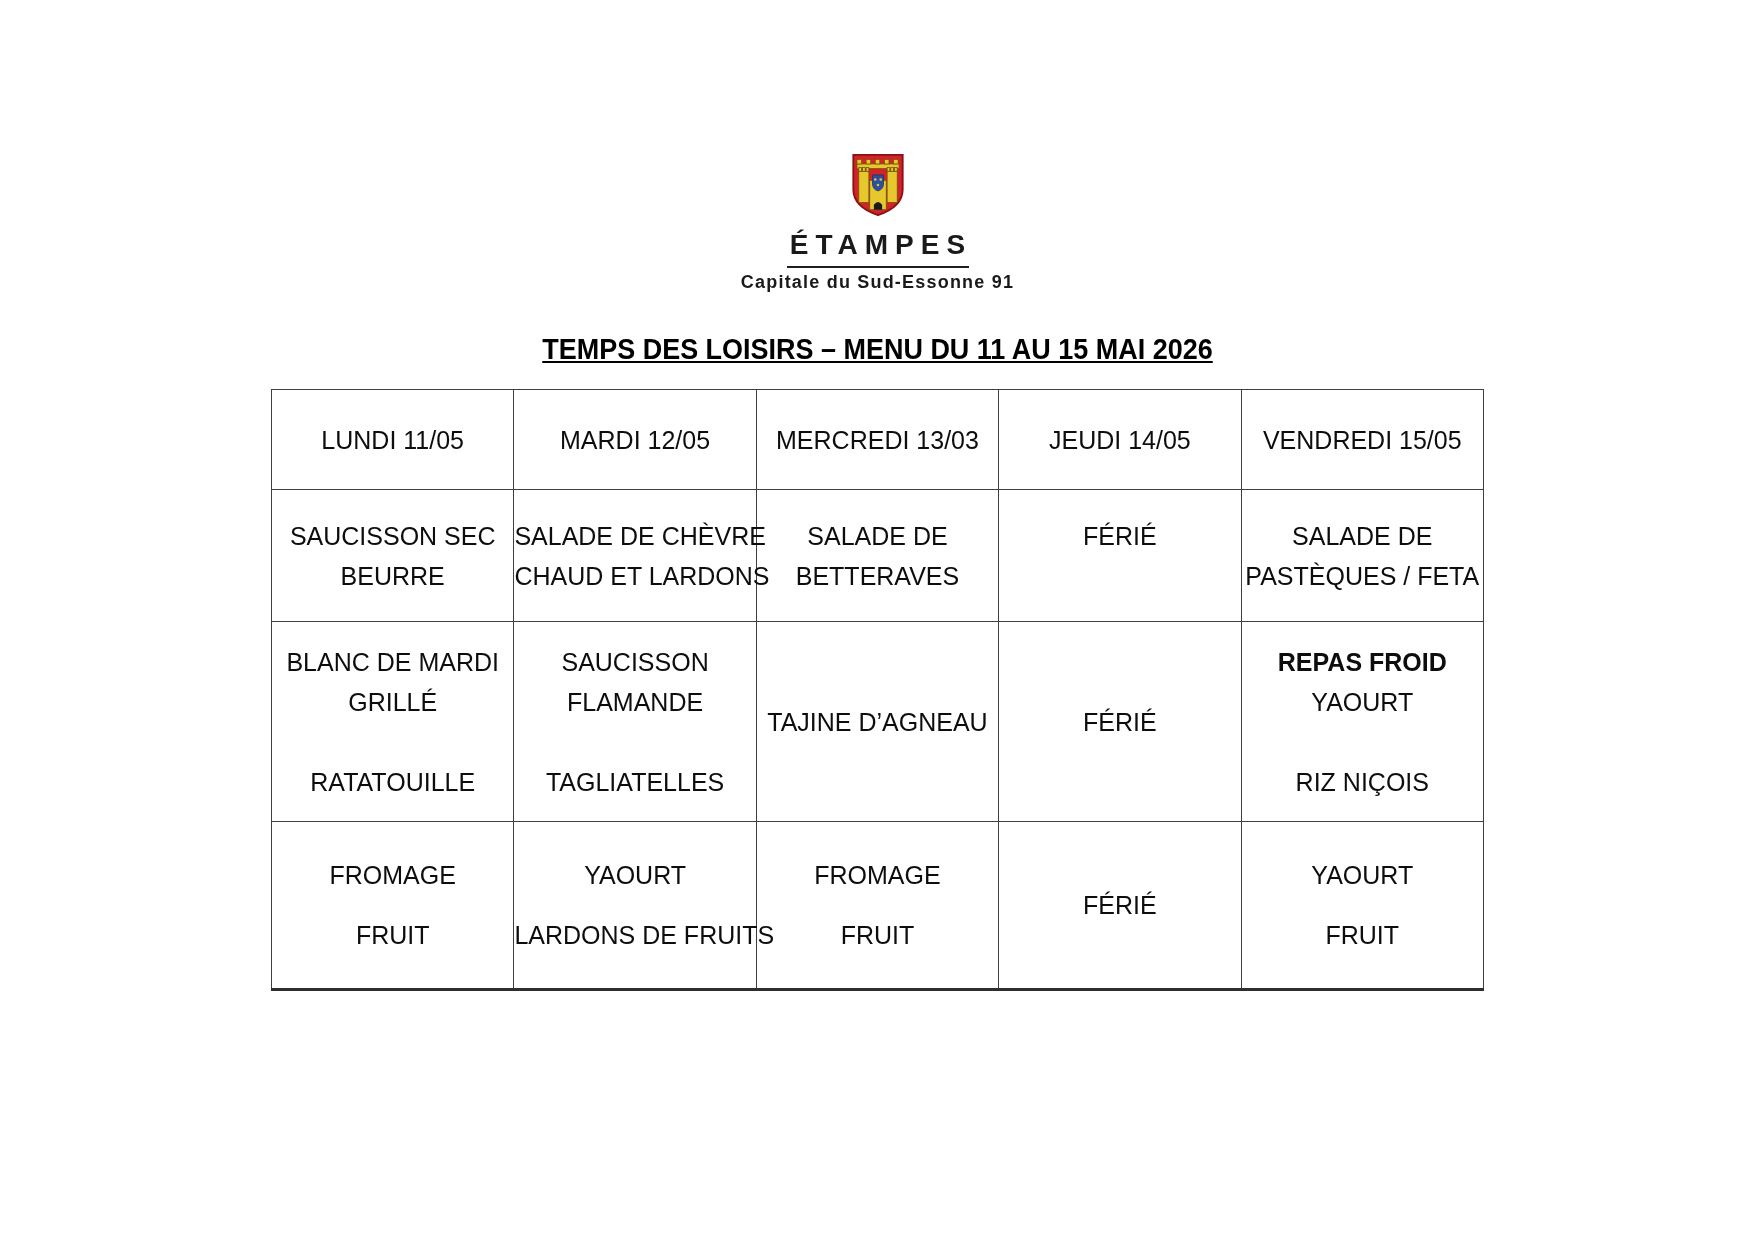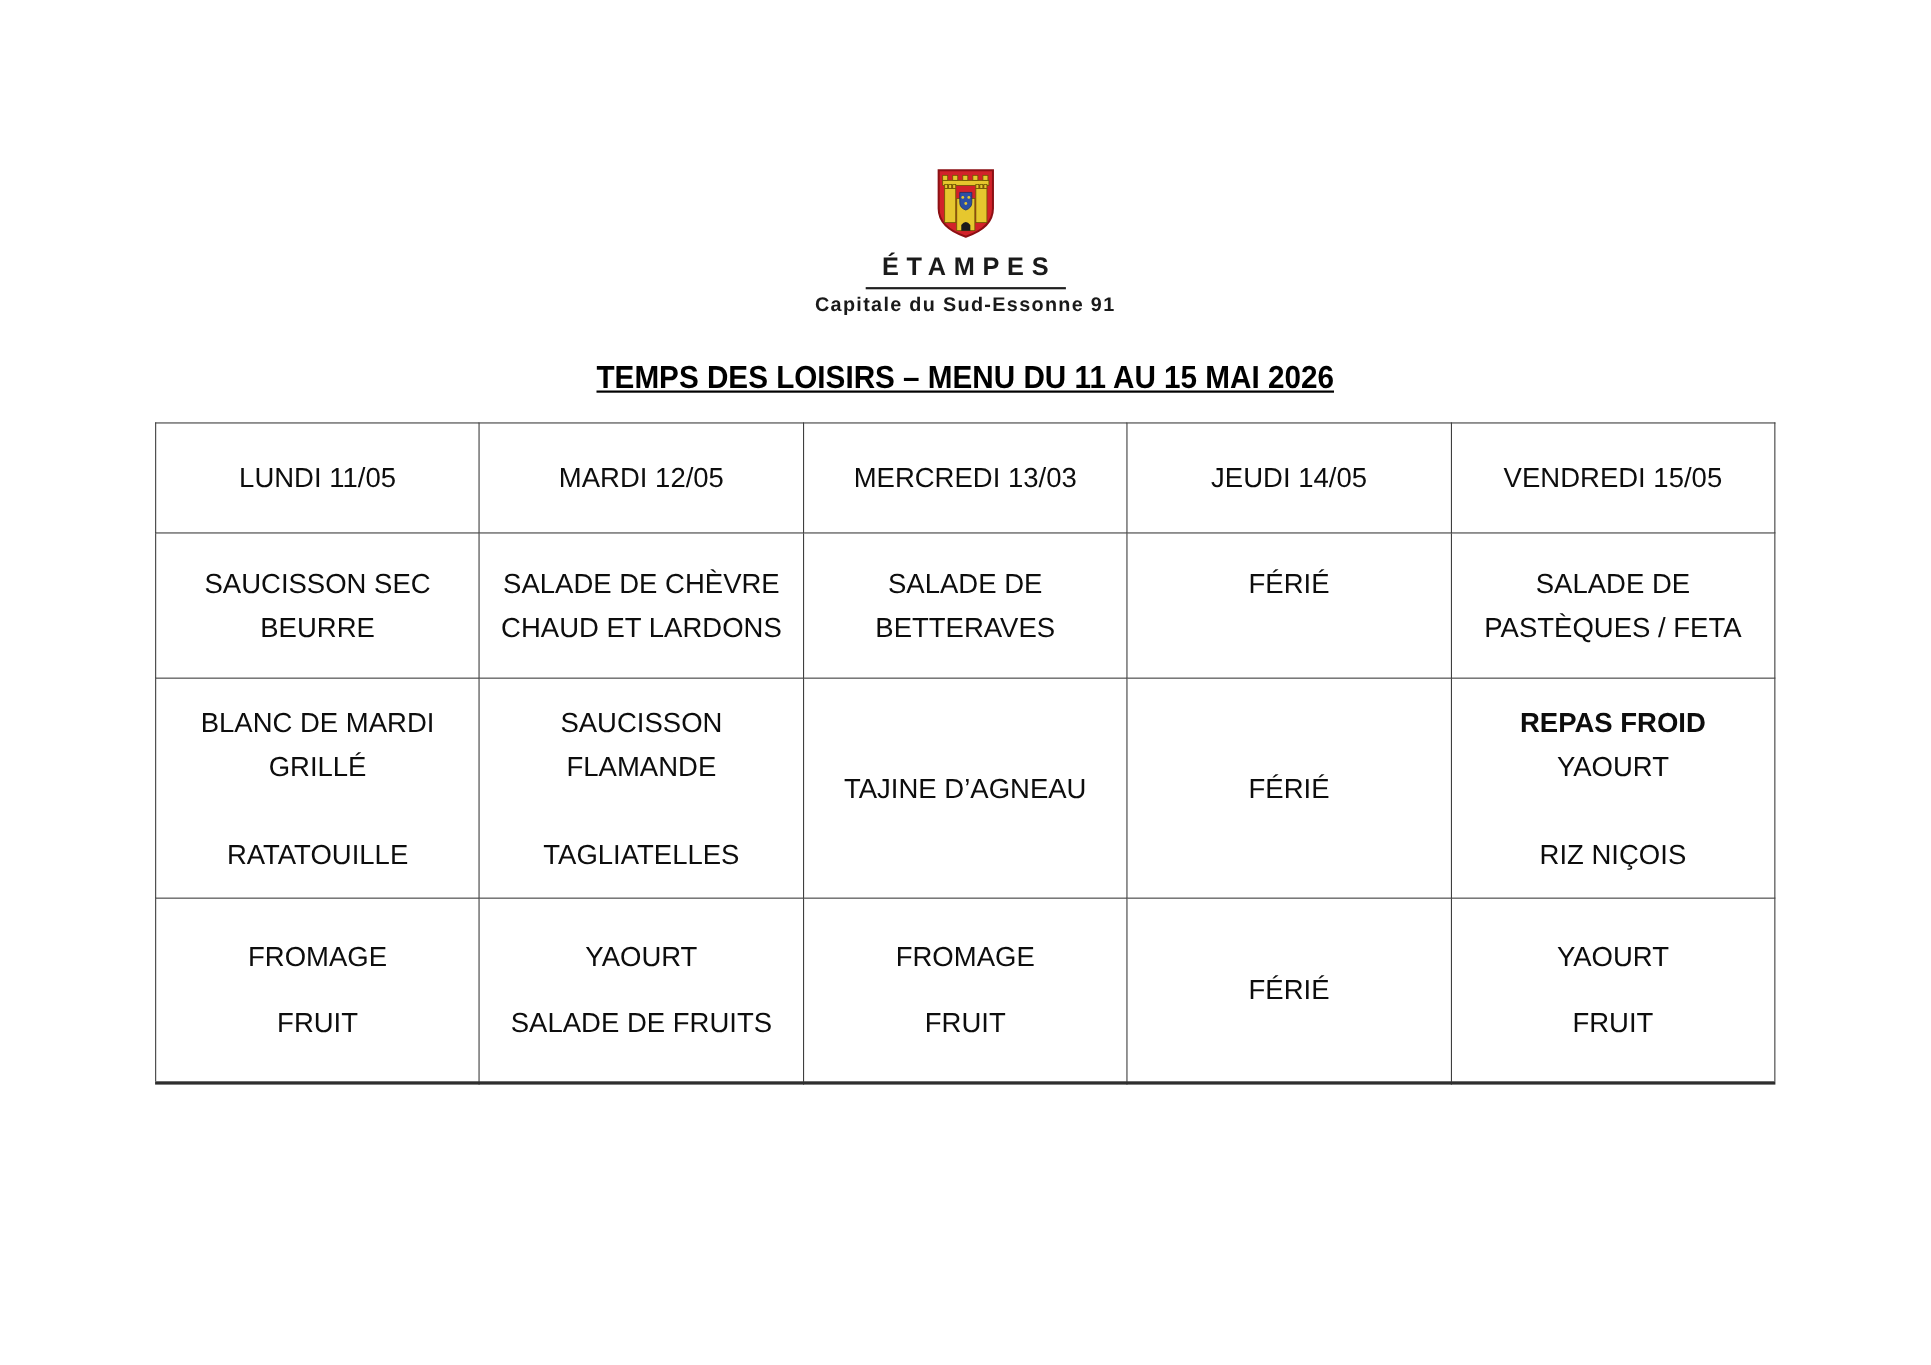--- a/index.html
+++ b/index.html
@@ -9,40 +9,40 @@
     font-family:"Liberation Sans", sans-serif;
     color:#101010;
     overflow:hidden;
   }
   .page { position:relative; width:1755px; height:1241px; background:#ffffff; padding-top:153px; }
 
   
   .logo-block { display:flex; flex-direction:column; align-items:center; }
   .crest { display:block; width:62px; height:64px; }
   .wordmark {
-    margin-top:12px; font-size:23px; font-weight:700;
+    margin-top:12px; font-size:28px; font-weight:700;
     letter-spacing:7px; text-indent:7px; color:#1a1a1a; white-space:nowrap;
   }
   .logo-rule { width:182px; height:0; border-top:2px solid #1f1f1f; margin-top:5px; }
   .tagline {
     margin-top:4px; font-size:18px; font-weight:700;
     letter-spacing:1.2px; color:#1a1a1a; white-space:nowrap;
   }
 
   
   .title {
     margin-top:40px; text-align:center;
     font-size:29px; font-weight:700; text-decoration:underline;
     transform:scaleX(0.93); transform-origin:center; white-space:nowrap;
     color:#000;
   }
 
   
   table.menu-table {
-    width:1473px; margin:23px auto 0 auto;
+    width:1213px; margin:23px auto 0 auto;
     border-collapse:collapse; table-layout:fixed;
     border:1px solid #3f3f3f; border-bottom:3px solid #2e2e2e;
   }
   table.menu-table td {
     border:1px solid #3f3f3f;
     text-align:center; vertical-align:middle;
     font-size:25px; color:#0d0d0d;
     padding:0;
   }
   tr.r-days    { height:100px; }
@@ -173,21 +173,21 @@
 
     <tr class="r-desserts">
       <td>
         <div class="line">FROMAGE</div>
         <div class="sp20"></div>
         <div class="line">FRUIT</div>
       </td>
       <td>
         <div class="line">YAOURT</div>
         <div class="sp20"></div>
-        <div class="line">SALADE DE FRUITS</div>
+        <div class="line">LARDONS DE FRUITS</div>
       </td>
       <td>
         <div class="line">FROMAGE</div>
         <div class="sp20"></div>
         <div class="line">FRUIT</div>
       </td>
       <td>
         <div class="line">FÉRIÉ</div>
       </td>
       <td>

